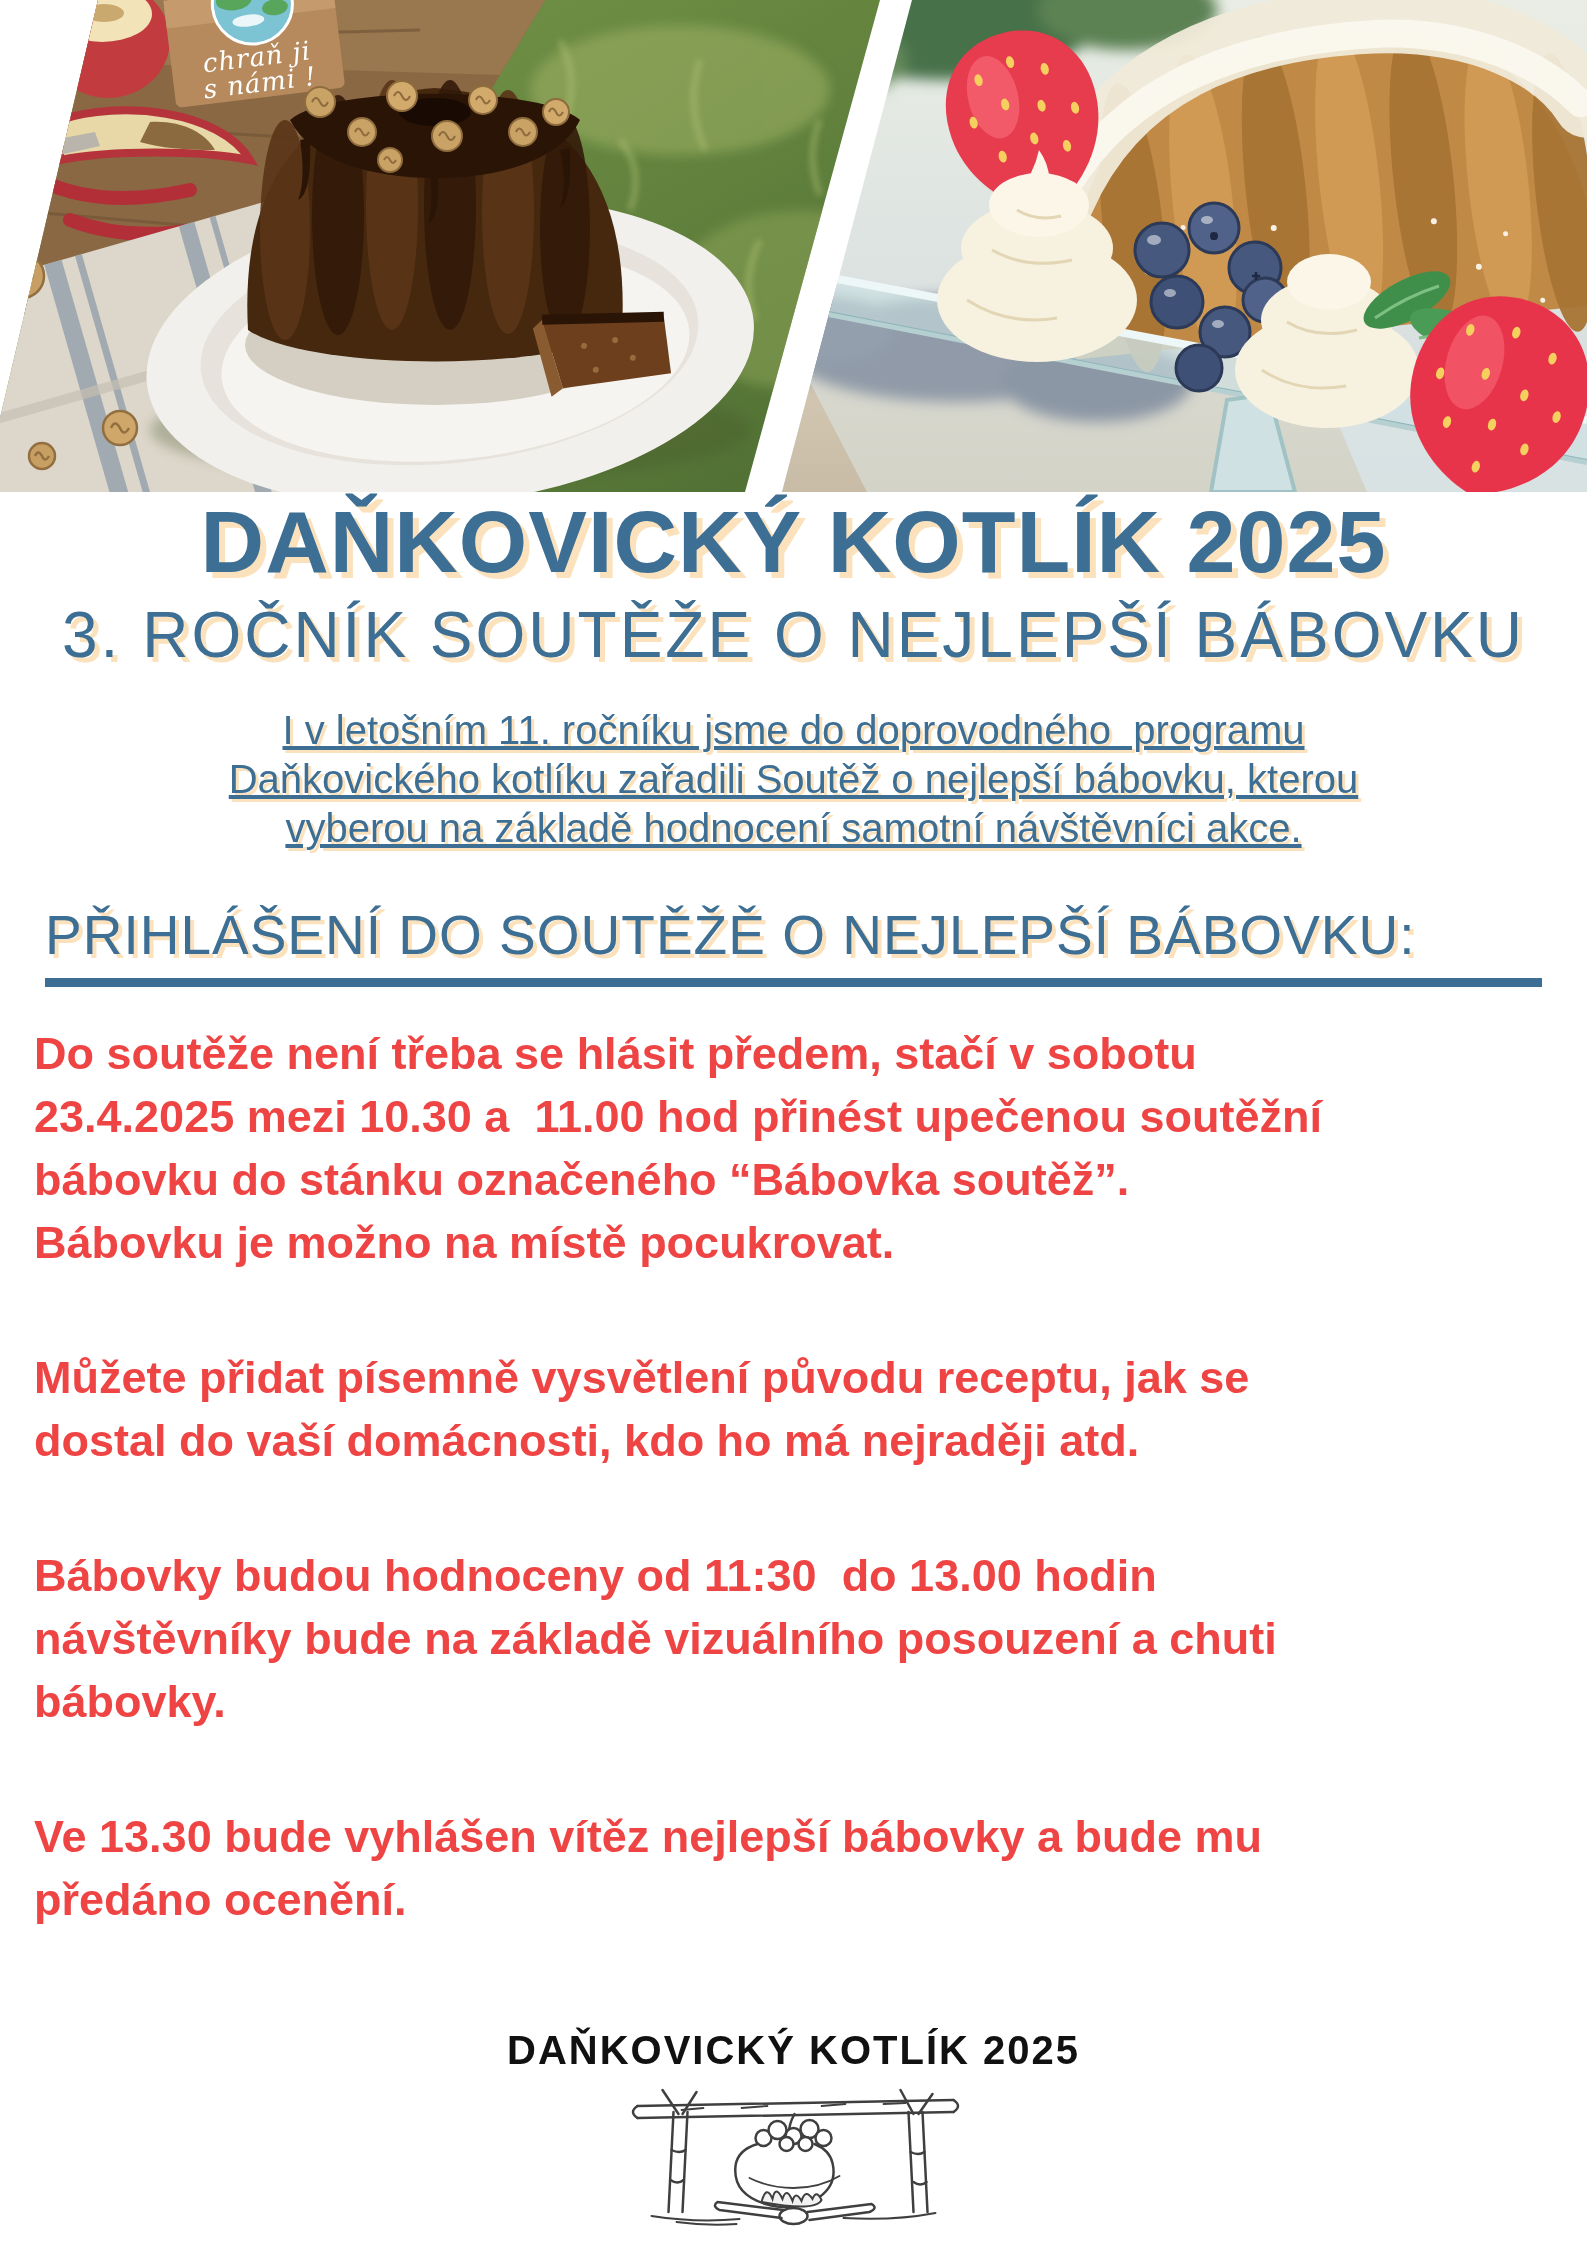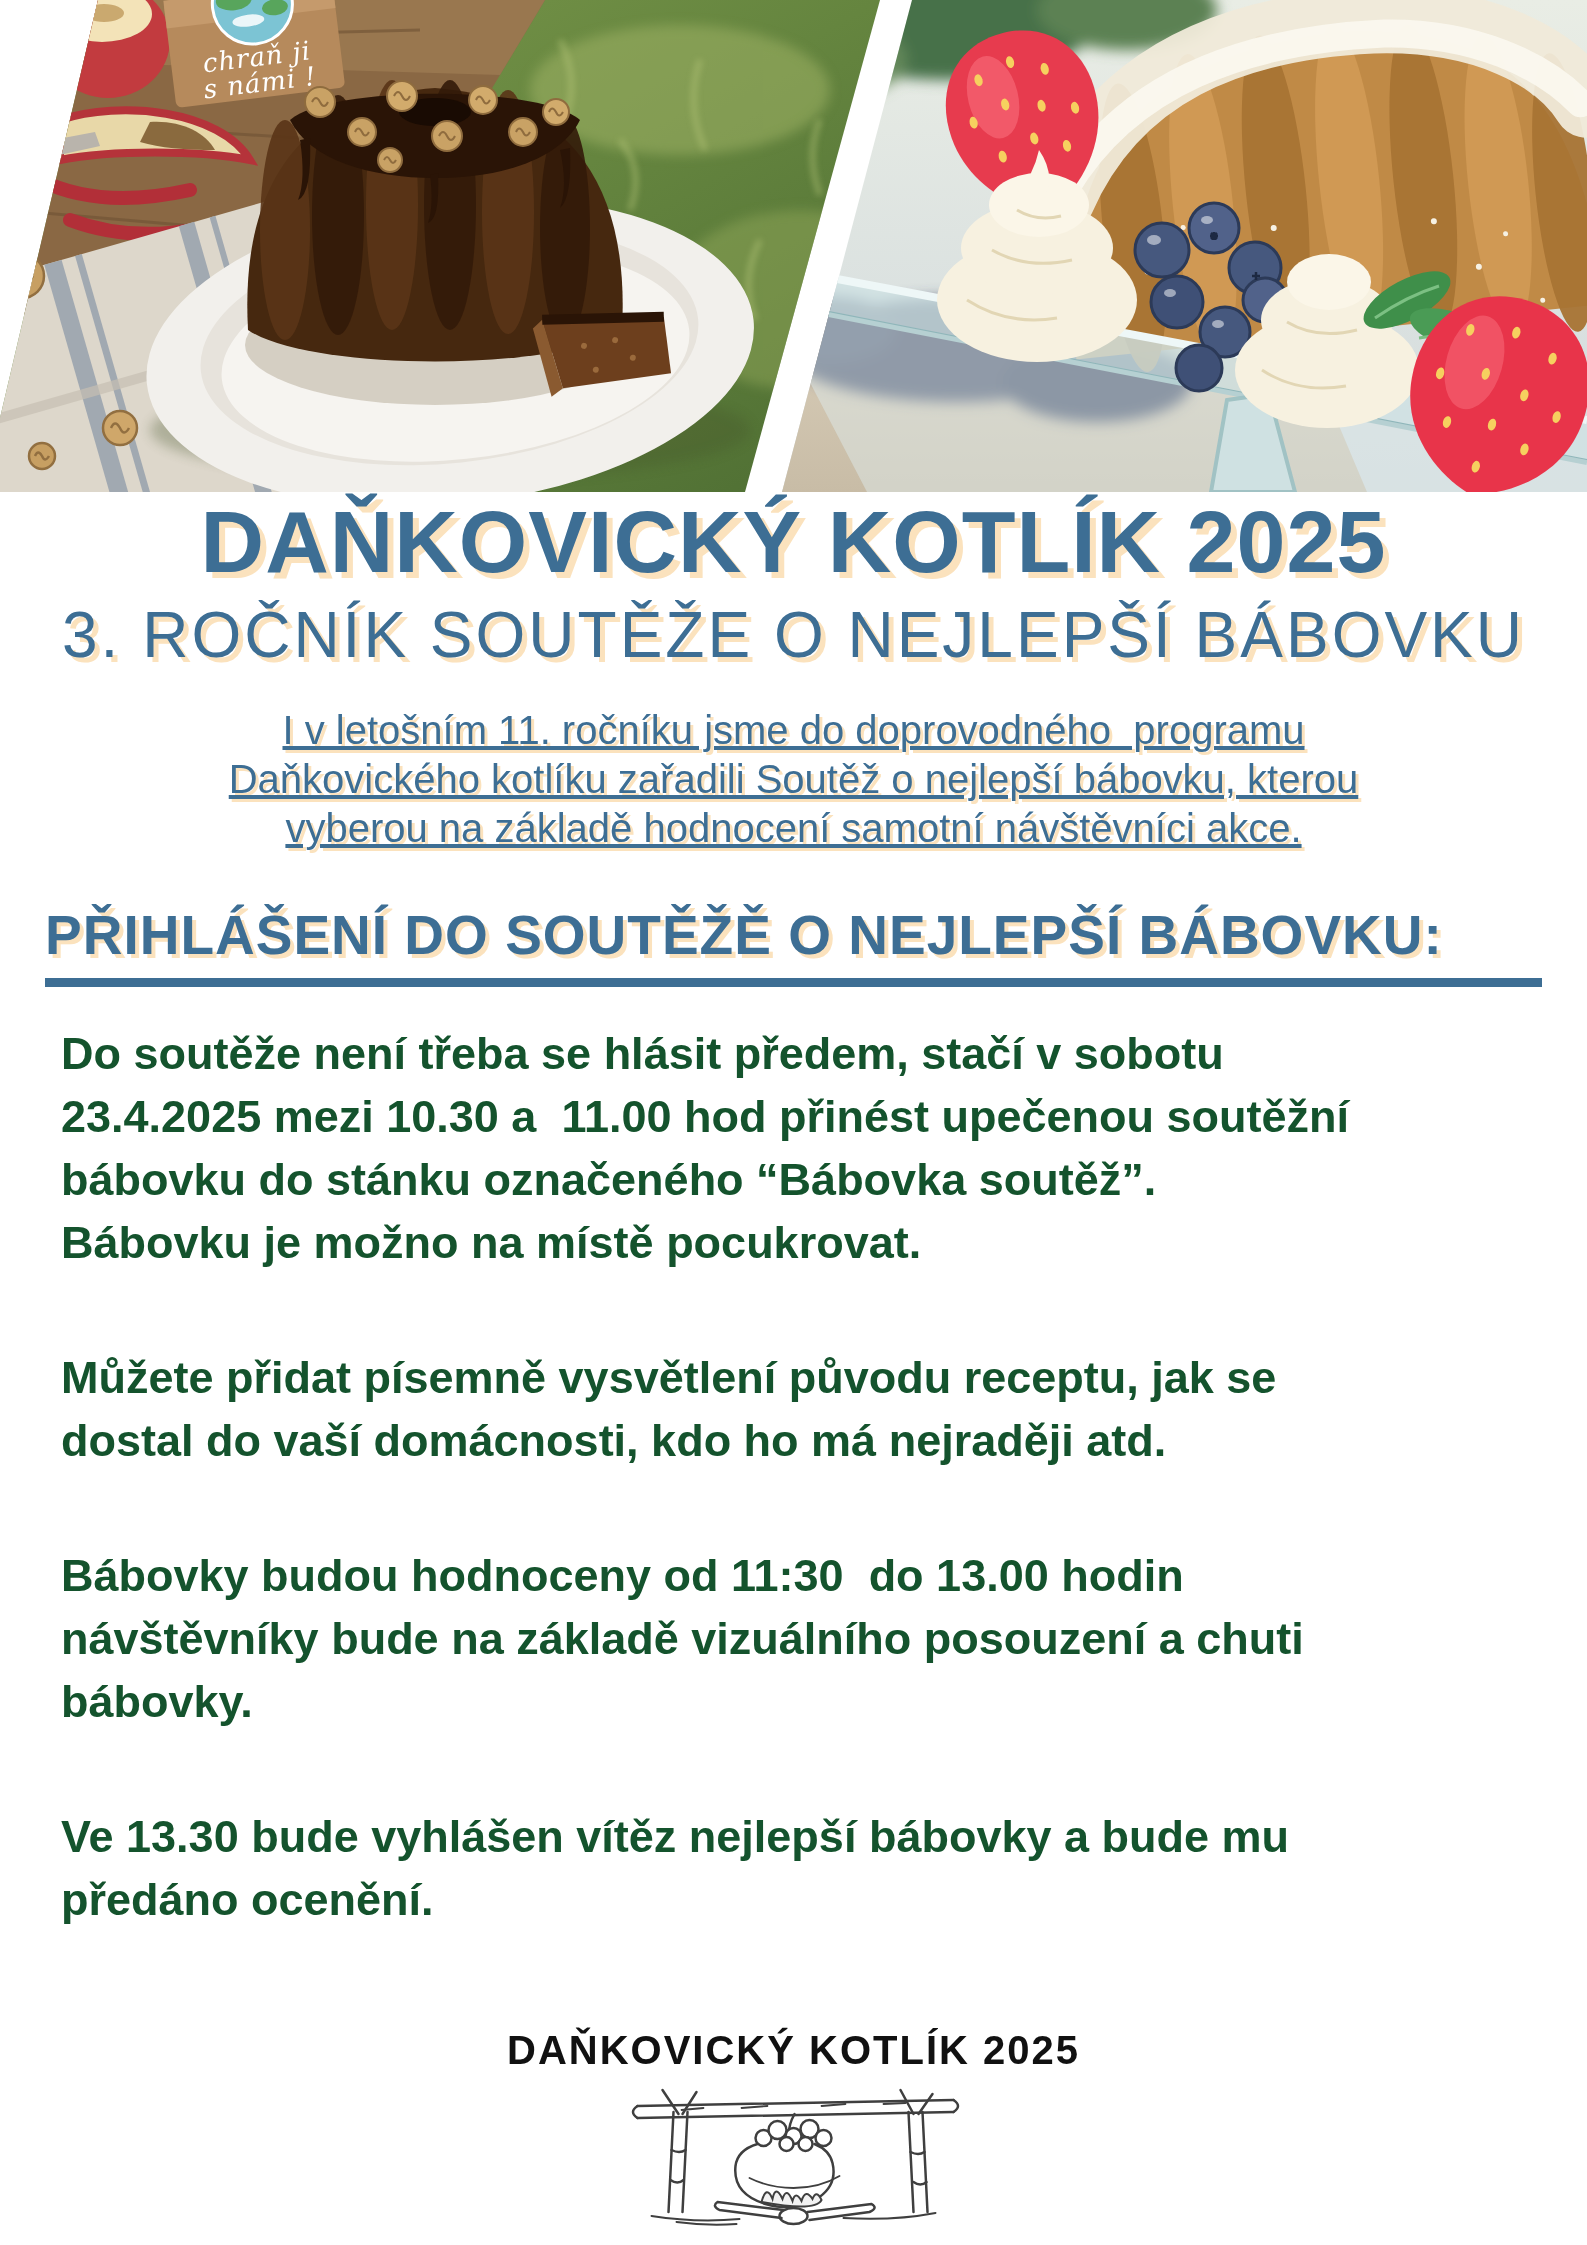--- a/index.html
+++ b/index.html
@@ -25,27 +25,27 @@
   .subtitle{position:absolute;top:598px;left:0;width:100%;text-align:center;
     font-size:64px;line-height:74px;font-weight:400;letter-spacing:3px;
     color:#3d6e94;text-shadow:5px 5px 0 #fbe2bd;white-space:pre;}
 
   .intro{position:absolute;top:706px;left:0;width:100%;text-align:center;
     color:#3d6e94;font-size:40px;line-height:49px;font-weight:400;
     text-shadow:3px 3px 0 #fbe2bd;text-decoration:underline;}
   .intro .line{white-space:pre;}
 
   .section-heading{position:absolute;top:898px;left:45px;right:45px;
-    font-size:55px;line-height:74px;font-weight:700;letter-spacing:1px;
+    font-size:55px;line-height:74px;font-weight:400;letter-spacing:1px;
     color:#3d6e94;text-shadow:4px 4px 0 #fbe2bd;
     border-bottom:9px solid #3d6e94;padding-bottom:6px;white-space:pre;}
 
   
-  .paragraphs{position:absolute;top:1022px;left:61px;right:20px;
-    color:#14532d;font-size:45px;line-height:63px;font-weight:700;}
+  .paragraphs{position:absolute;top:1022px;left:34px;right:20px;
+    color:#ef4444;font-size:45px;line-height:63px;font-weight:700;}
   .paragraphs p{margin:0 0 72px 0;}
   .paragraphs .line{white-space:pre;}
 
   
   .footer-title{position:absolute;top:2028px;left:0;width:100%;text-align:center;
     color:#111111;font-size:40px;font-weight:700;letter-spacing:2px;white-space:pre;}
   .cauldron{position:absolute;top:2080px;left:50%;transform:translateX(-50%);
     width:345px;height:148px;}
 </style>
 </head>

